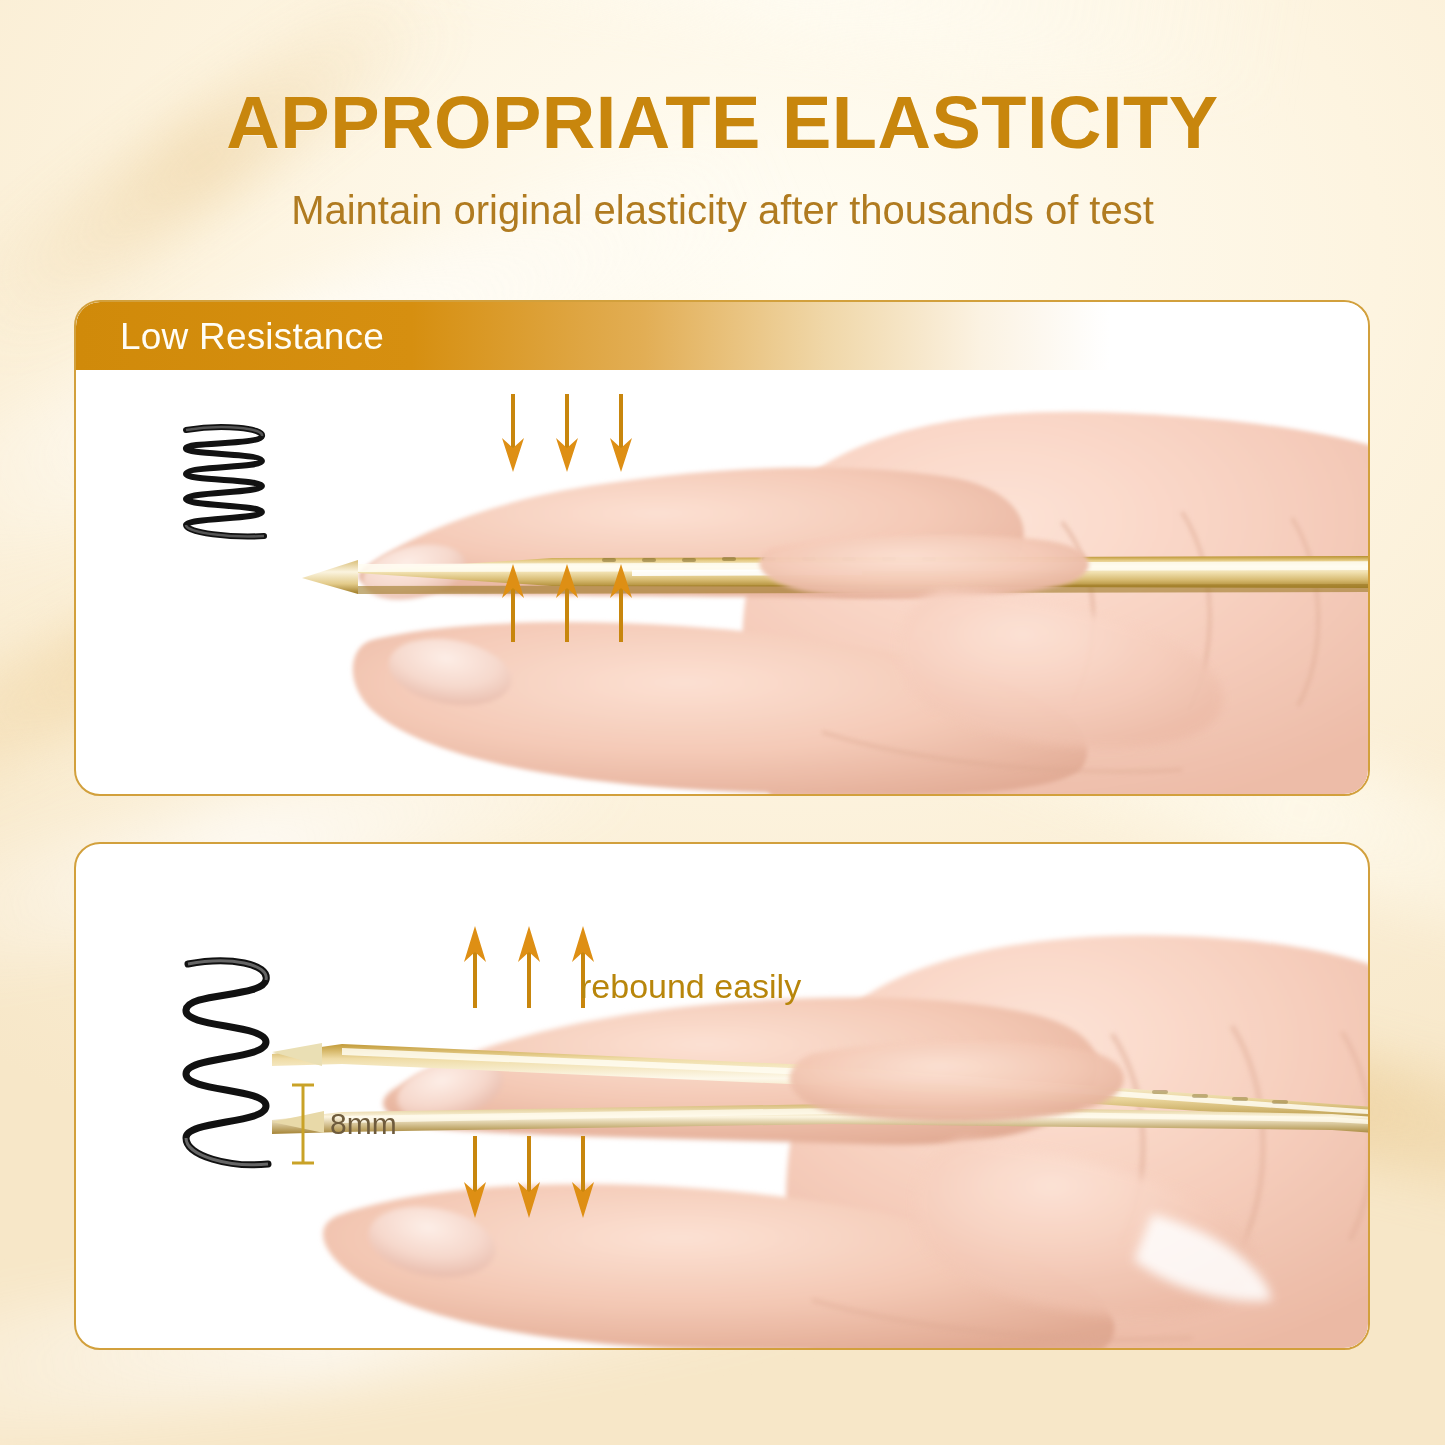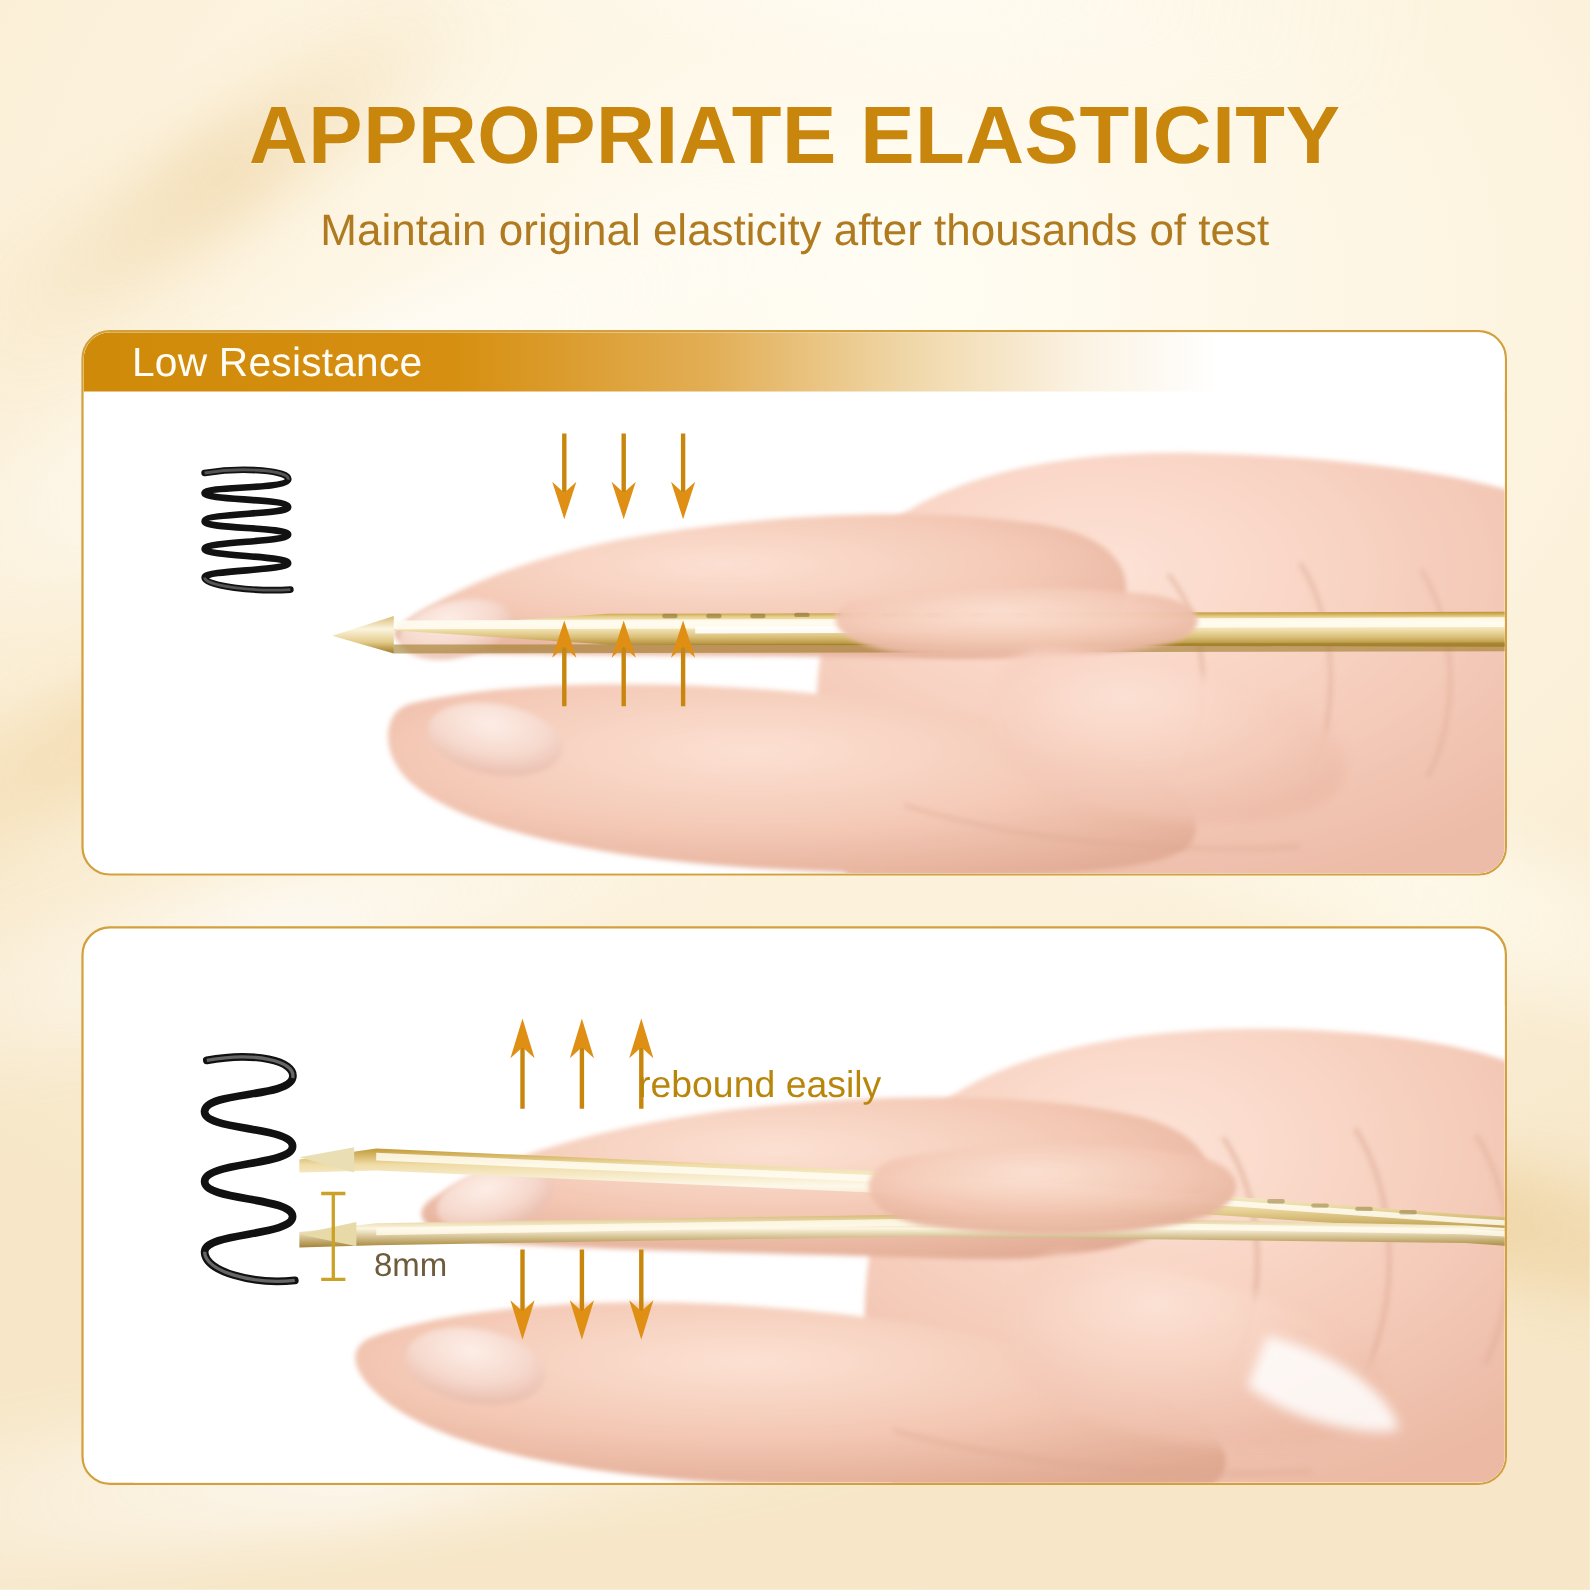--- a/index.html
+++ b/index.html
@@ -61,21 +61,21 @@
     border:2px solid #D2A03C;
     border-radius:26px;
     background:#FFFFFF;
     overflow:hidden;
     box-sizing:border-box;
   }
   #panel-low{left:74px;top:300px;width:1296px;height:496px;}
   #panel-high{left:74px;top:842px;width:1296px;height:508px;}
 
   .panel-head{
-    position:absolute;left:0;top:0;height:54px;width:100%;
+    position:absolute;left:0;top:0;height:68px;width:100%;
     background:linear-gradient(90deg,#D08A0A 0%,#D68F10 26%,#E2AE55 44%,#F0D7A8 58%,#FBF2E2 70%,#FFFFFF 80%,#FFFFFF 100%);
     border-top-left-radius:24px;border-top-right-radius:24px;
     display:flex;align-items:center;
   }
   .panel-head-label{
     color:#FFFDF6;font-size:37px;padding-left:44px;line-height:1;
     letter-spacing:.2px;
   }
   .panel-body{position:absolute;left:0;right:0;top:70px;bottom:0;background:#FFFFFF;overflow:hidden;margin-left:46px;}
 
@@ -91,21 +91,21 @@
   #arrows-up-high{left:340px;top:10px;}
   #arrows-down-high{left:340px;top:220px;}
 
   
   #rebound-label{
     position:absolute;left:458px;top:55px;
     font-size:34px;color:#B8860B;line-height:1;white-space:nowrap;
   }
 
   
-  #dim-8mm{position:absolute;left:168px;top:168px;display:flex;align-items:flex-end;gap:24px;}
+  #dim-8mm{position:absolute;left:168px;top:168px;display:flex;align-items:center;gap:14px;}
   #dim-8mm-label{font-size:30px;color:#6E5B3C;line-height:1;}
 
   
   .photo{position:absolute;}
   #photo-low{left:180px;top:0px;width:1120px;height:426px;}
   #photo-high{left:150px;top:0px;width:1150px;height:438px;}
 </style>
 </head>
 <body>
 

